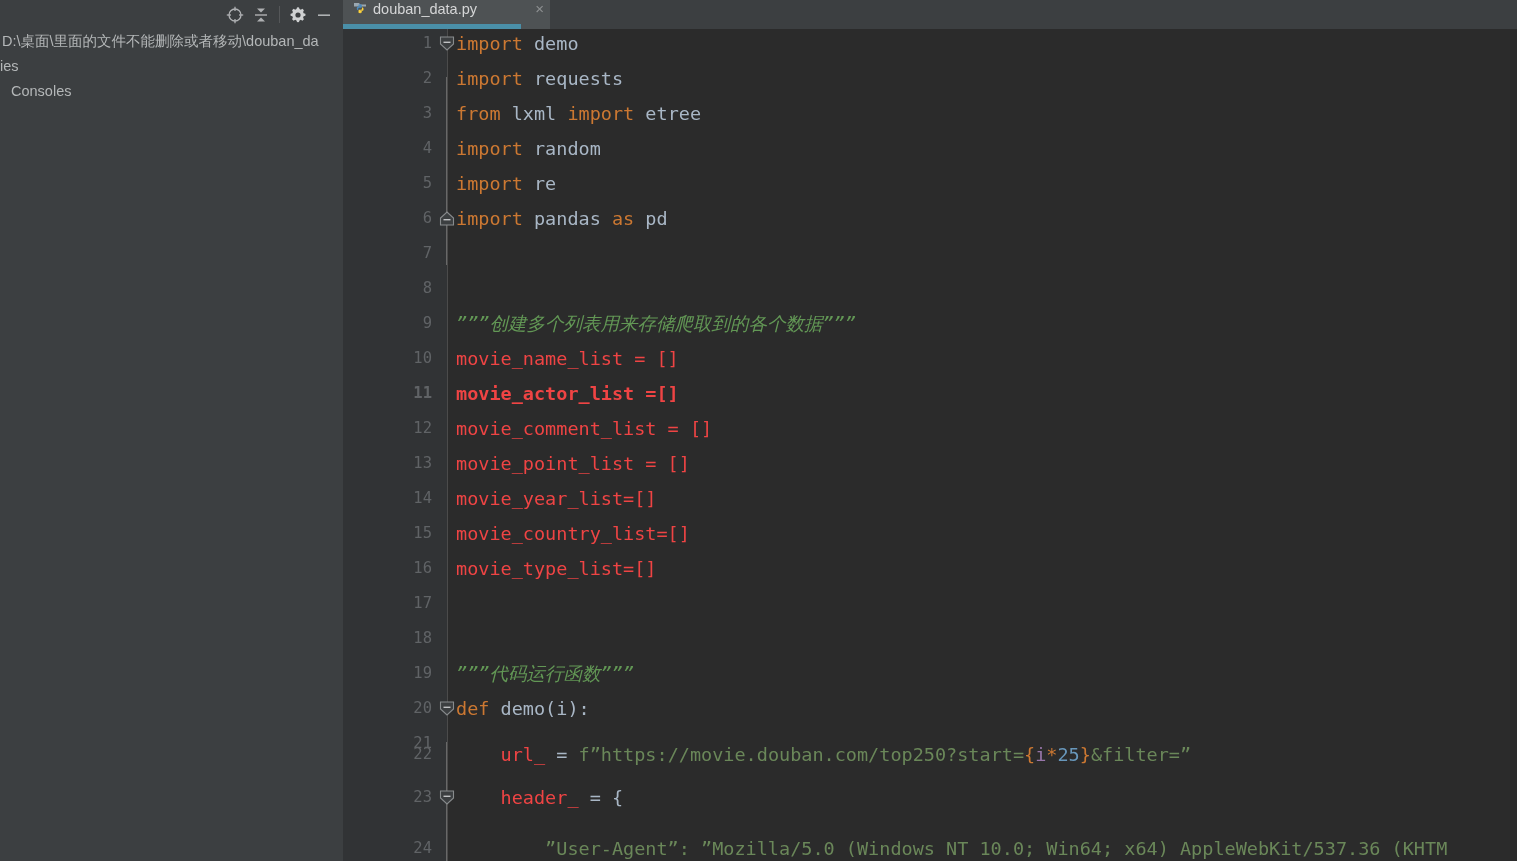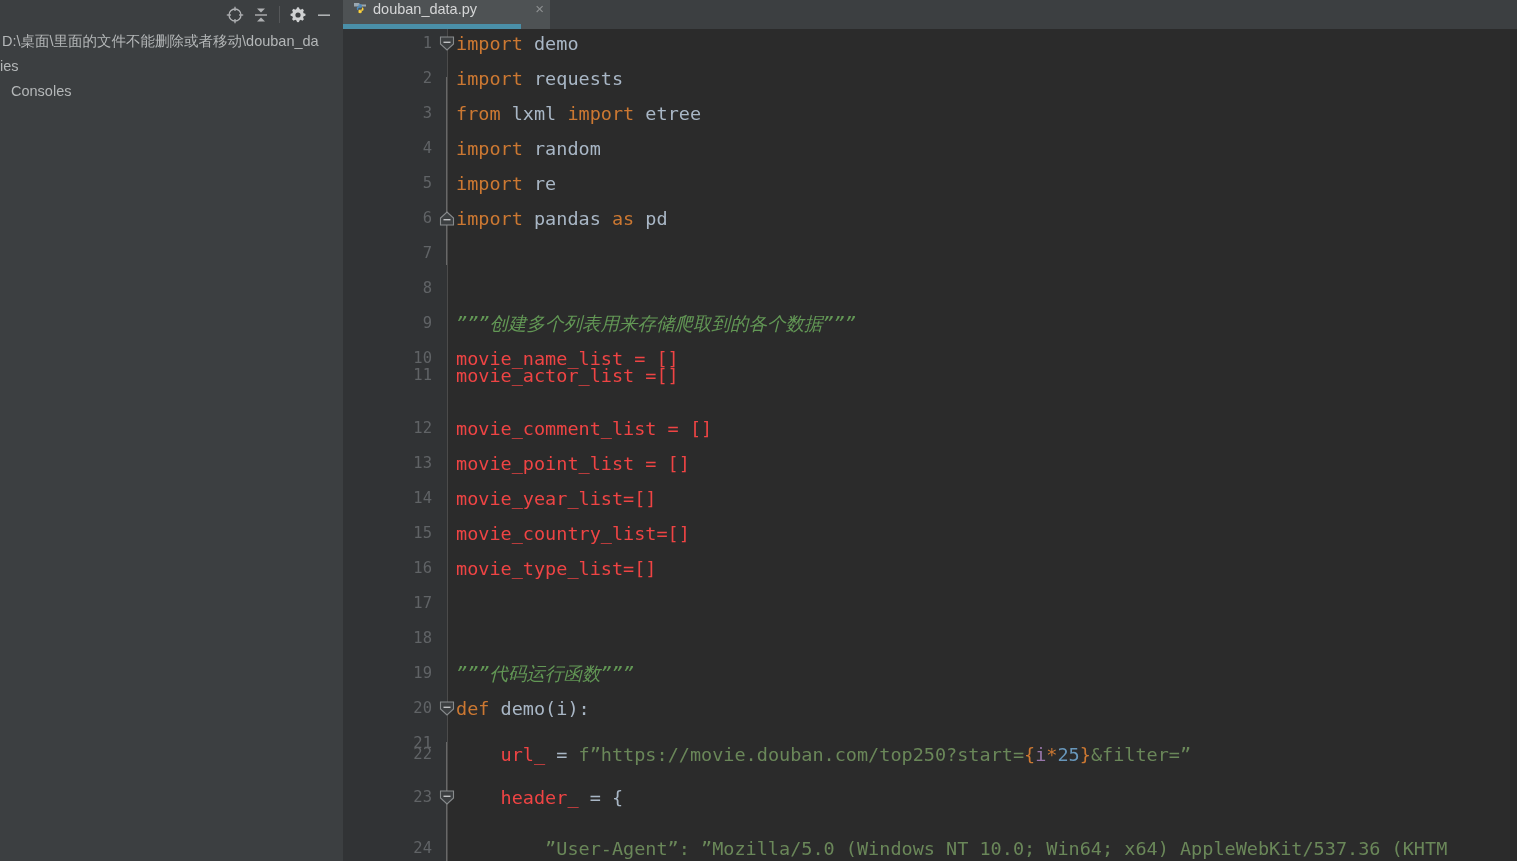--- a/index.html
+++ b/index.html
@@ -342,21 +342,21 @@
           <span class="ctext"></span>
         </div>
         <div class="code-line" style="top: 277px;">
           <span class="lnum">9</span>
           <span class="ctext"><span class="doc">”””创建多个列表用来存储爬取到的各个数据”””</span></span>
         </div>
         <div class="code-line" style="top: 312px;">
           <span class="lnum">10</span>
           <span class="ctext"><span class="var">movie_name_list = []</span></span>
         </div>
-        <div class="code-line" style="top: 329px;">
+        <div class="code-line" style="top: 347px; font-weight: bold;">
           <span class="lnum">11</span>
           <span class="ctext"><span class="var">movie_actor_list =[]</span></span>
         </div>
         <div class="code-line" style="top: 382px;">
           <span class="lnum">12</span>
           <span class="ctext"><span class="var">movie_comment_list = []</span></span>
         </div>
         <div class="code-line" style="top: 417px;">
           <span class="lnum">13</span>
           <span class="ctext"><span class="var">movie_point_list = []</span></span>

